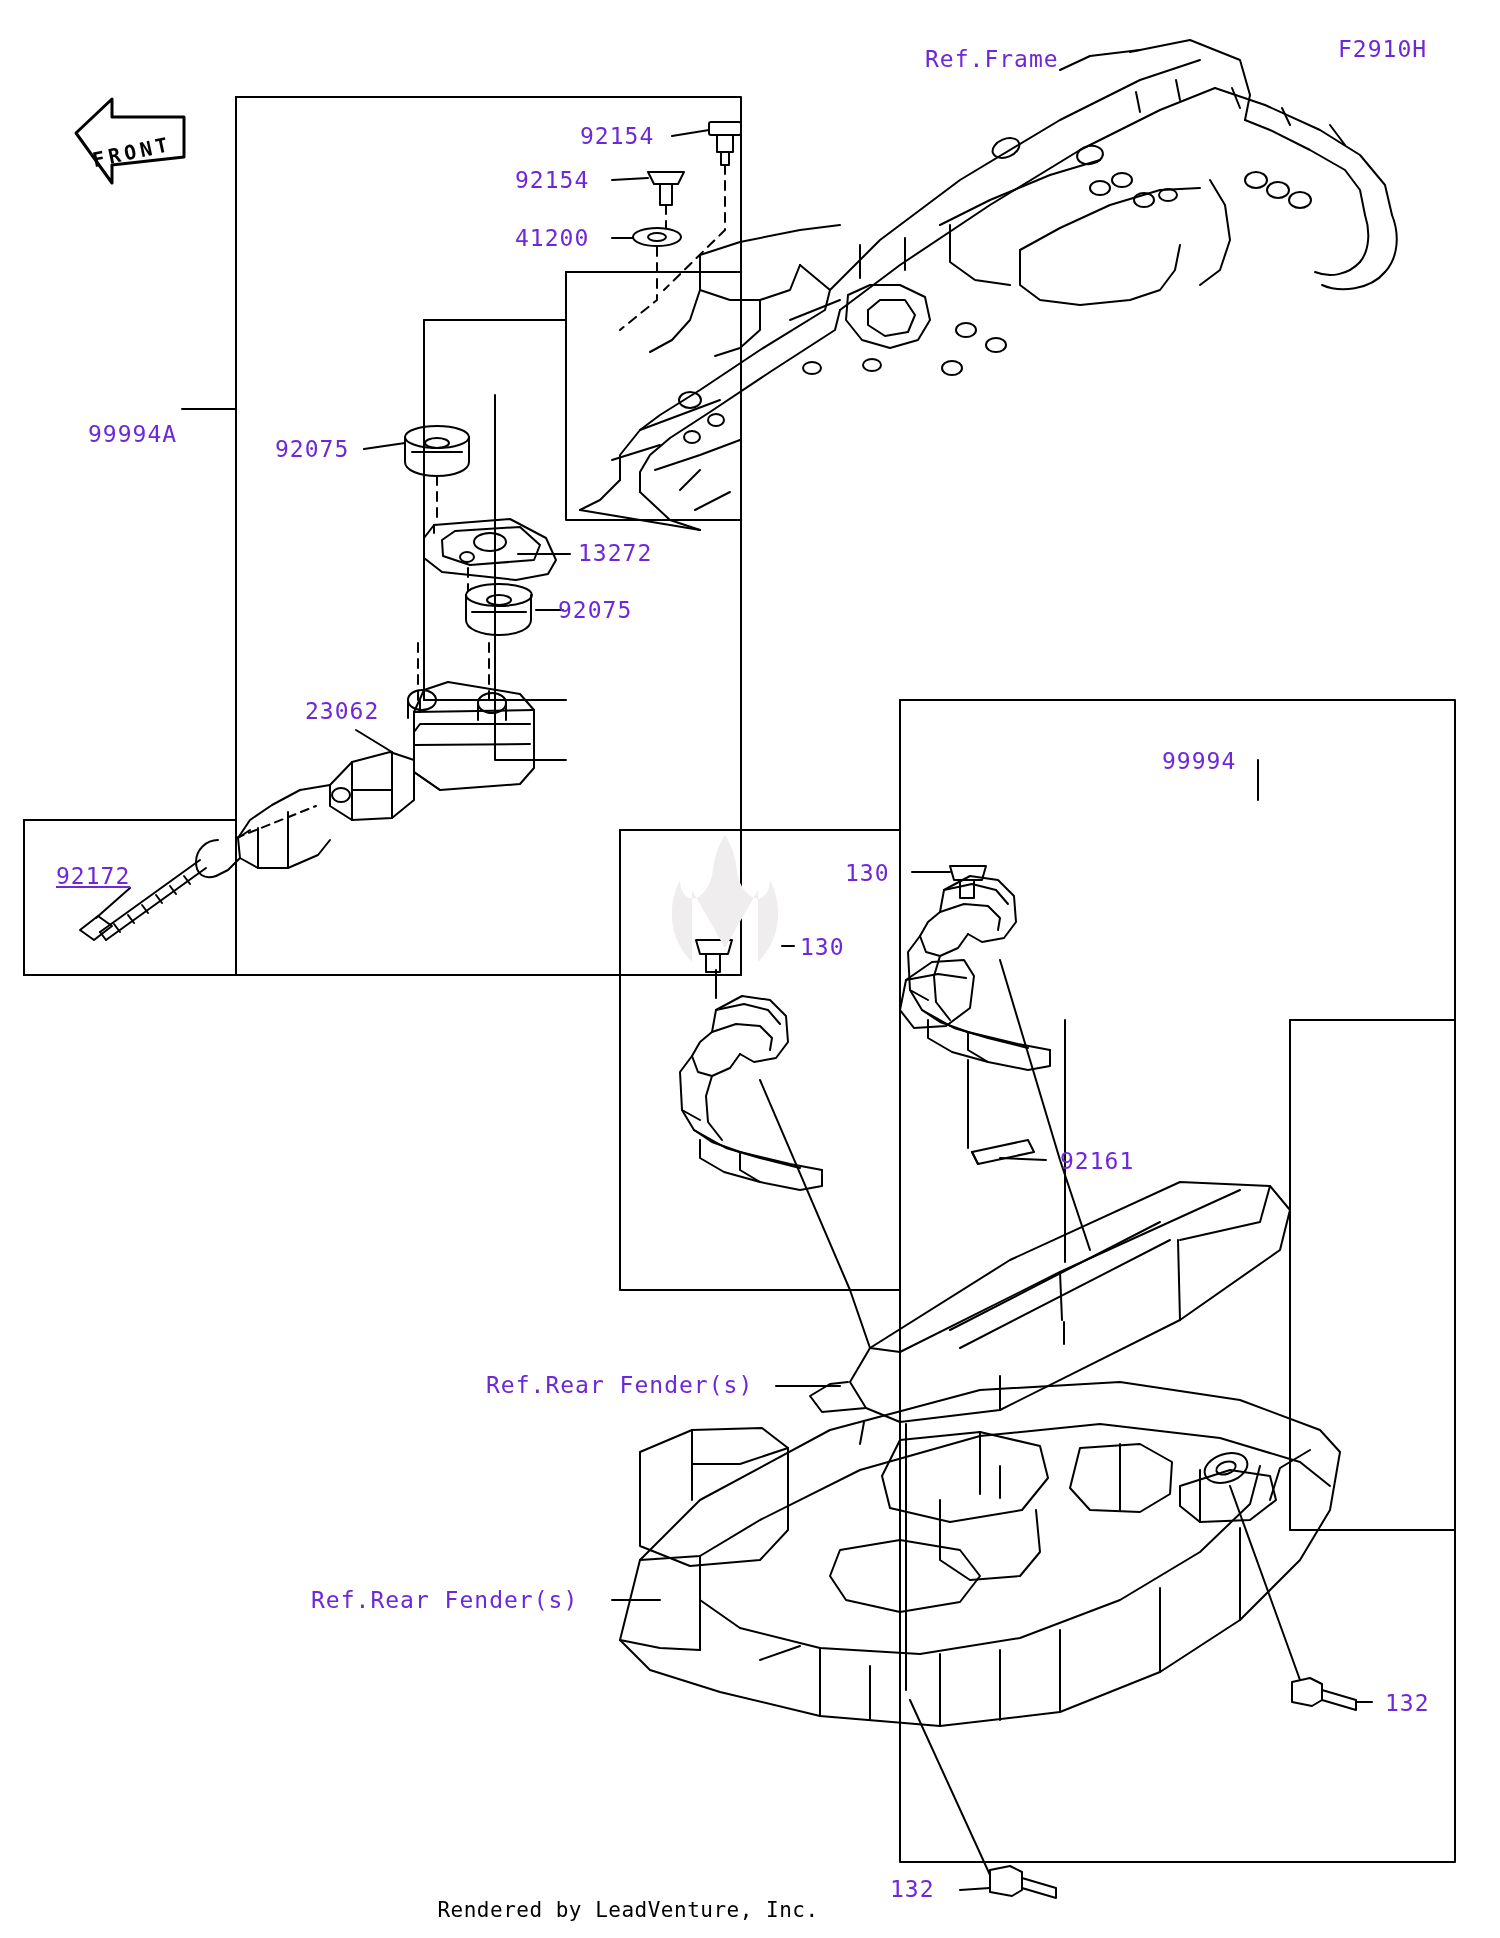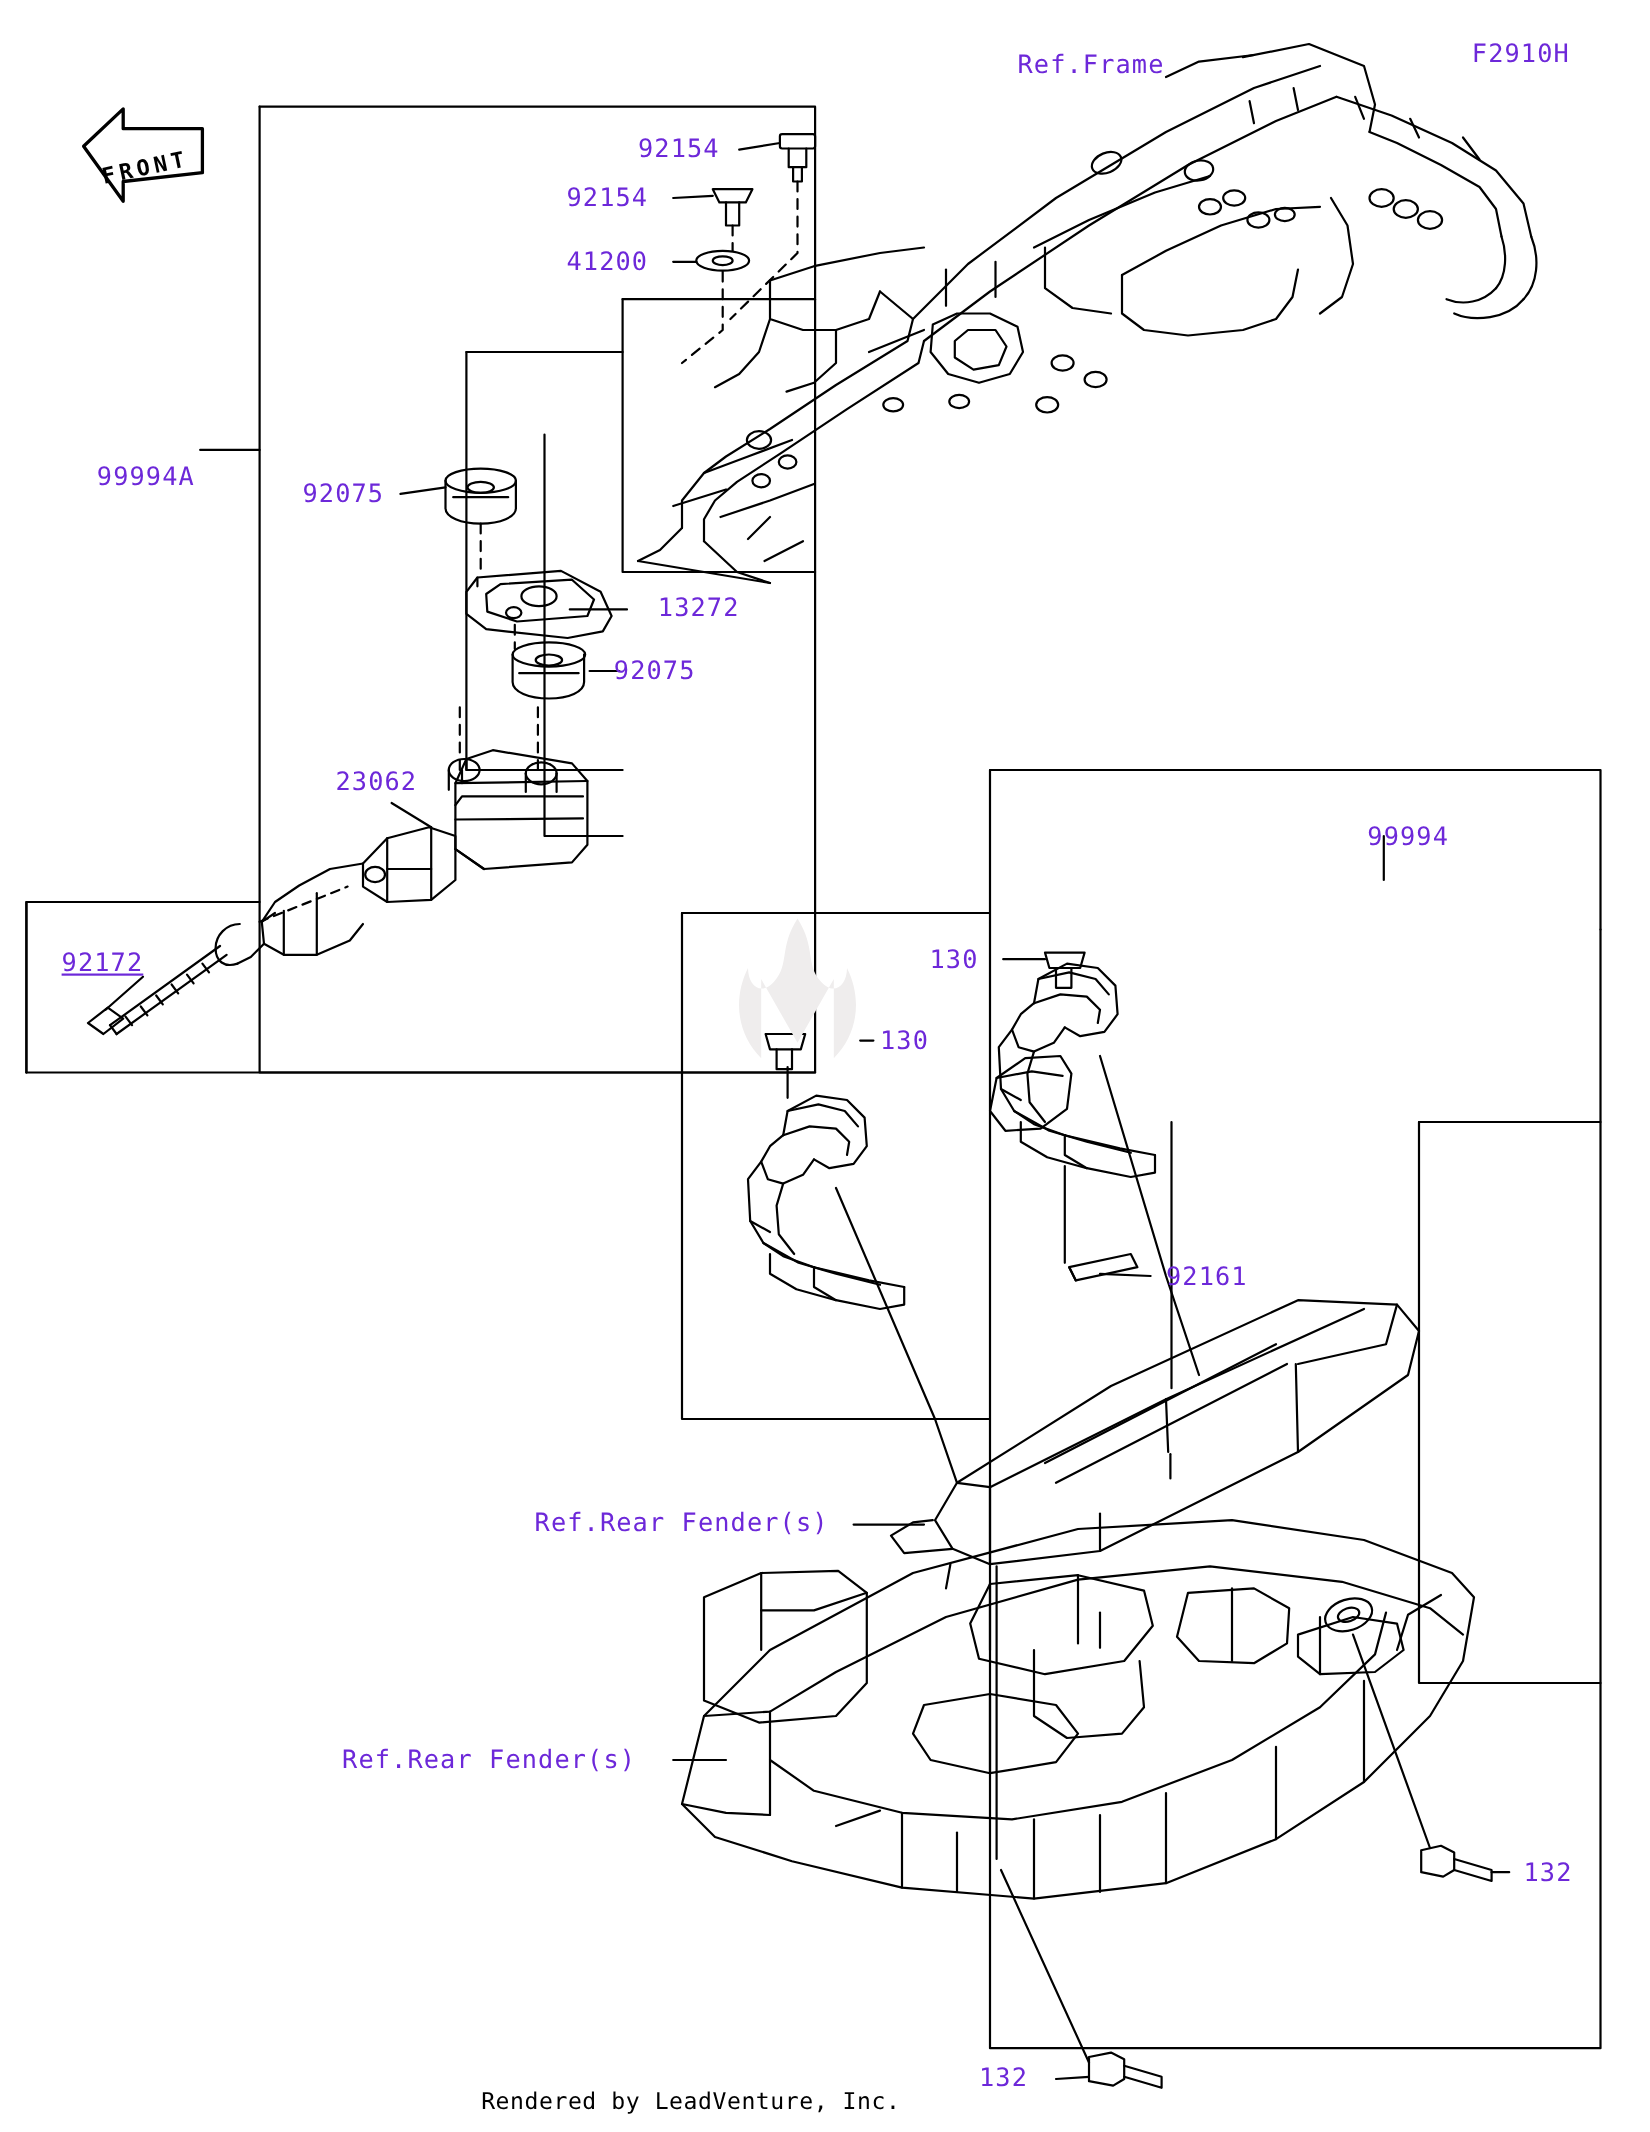--- a/index.html
+++ b/index.html
@@ -411,25 +411,25 @@
 
   <div class="label" style="left:925px; top:46px;">Ref.Frame</div>
   <div class="label" style="left:486px; top:1372px;">Ref.Rear Fender(s)</div>
   <div class="label" style="left:311px; top:1587px;">Ref.Rear Fender(s)</div>
 
   <div class="label" style="left:580px; top:123px;">92154</div>
   <div class="label" style="left:515px; top:167px;">92154</div>
   <div class="label" style="left:515px; top:225px;">41200</div>
   <div class="label" style="left:88px; top:396px;margin-top:25px;">99994A</div>
   <div class="label" style="left:275px; top:436px;">92075</div>
-  <div class="label" style="left:578px; top:540px;margin-left:20px;">13272</div>
+  <div class="label" style="left:578px; top:540px;">13272</div>
   <div class="label" style="left:558px; top:597px;">92075</div>
   <div class="label" style="left:305px; top:698px;">23062</div>
   <div class="label" style="left:56px; top:863px;text-decoration:underline;">92172</div>
-  <div class="label" style="left:1243px; top:748px;">99994</div>
+  <div class="label" style="left:1162px; top:748px;">99994</div>
   <div class="label" style="left:845px; top:860px;">130</div>
   <div class="label" style="left:800px; top:934px;">130</div>
   <div class="label" style="left:1060px; top:1148px;">92161</div>
   <div class="label" style="left:1385px; top:1690px;">132</div>
   <div class="label" style="left:890px; top:1876px;">132</div>
 
   <div class="footer-text">Rendered by LeadVenture, Inc.</div>
 
 </div>
 

